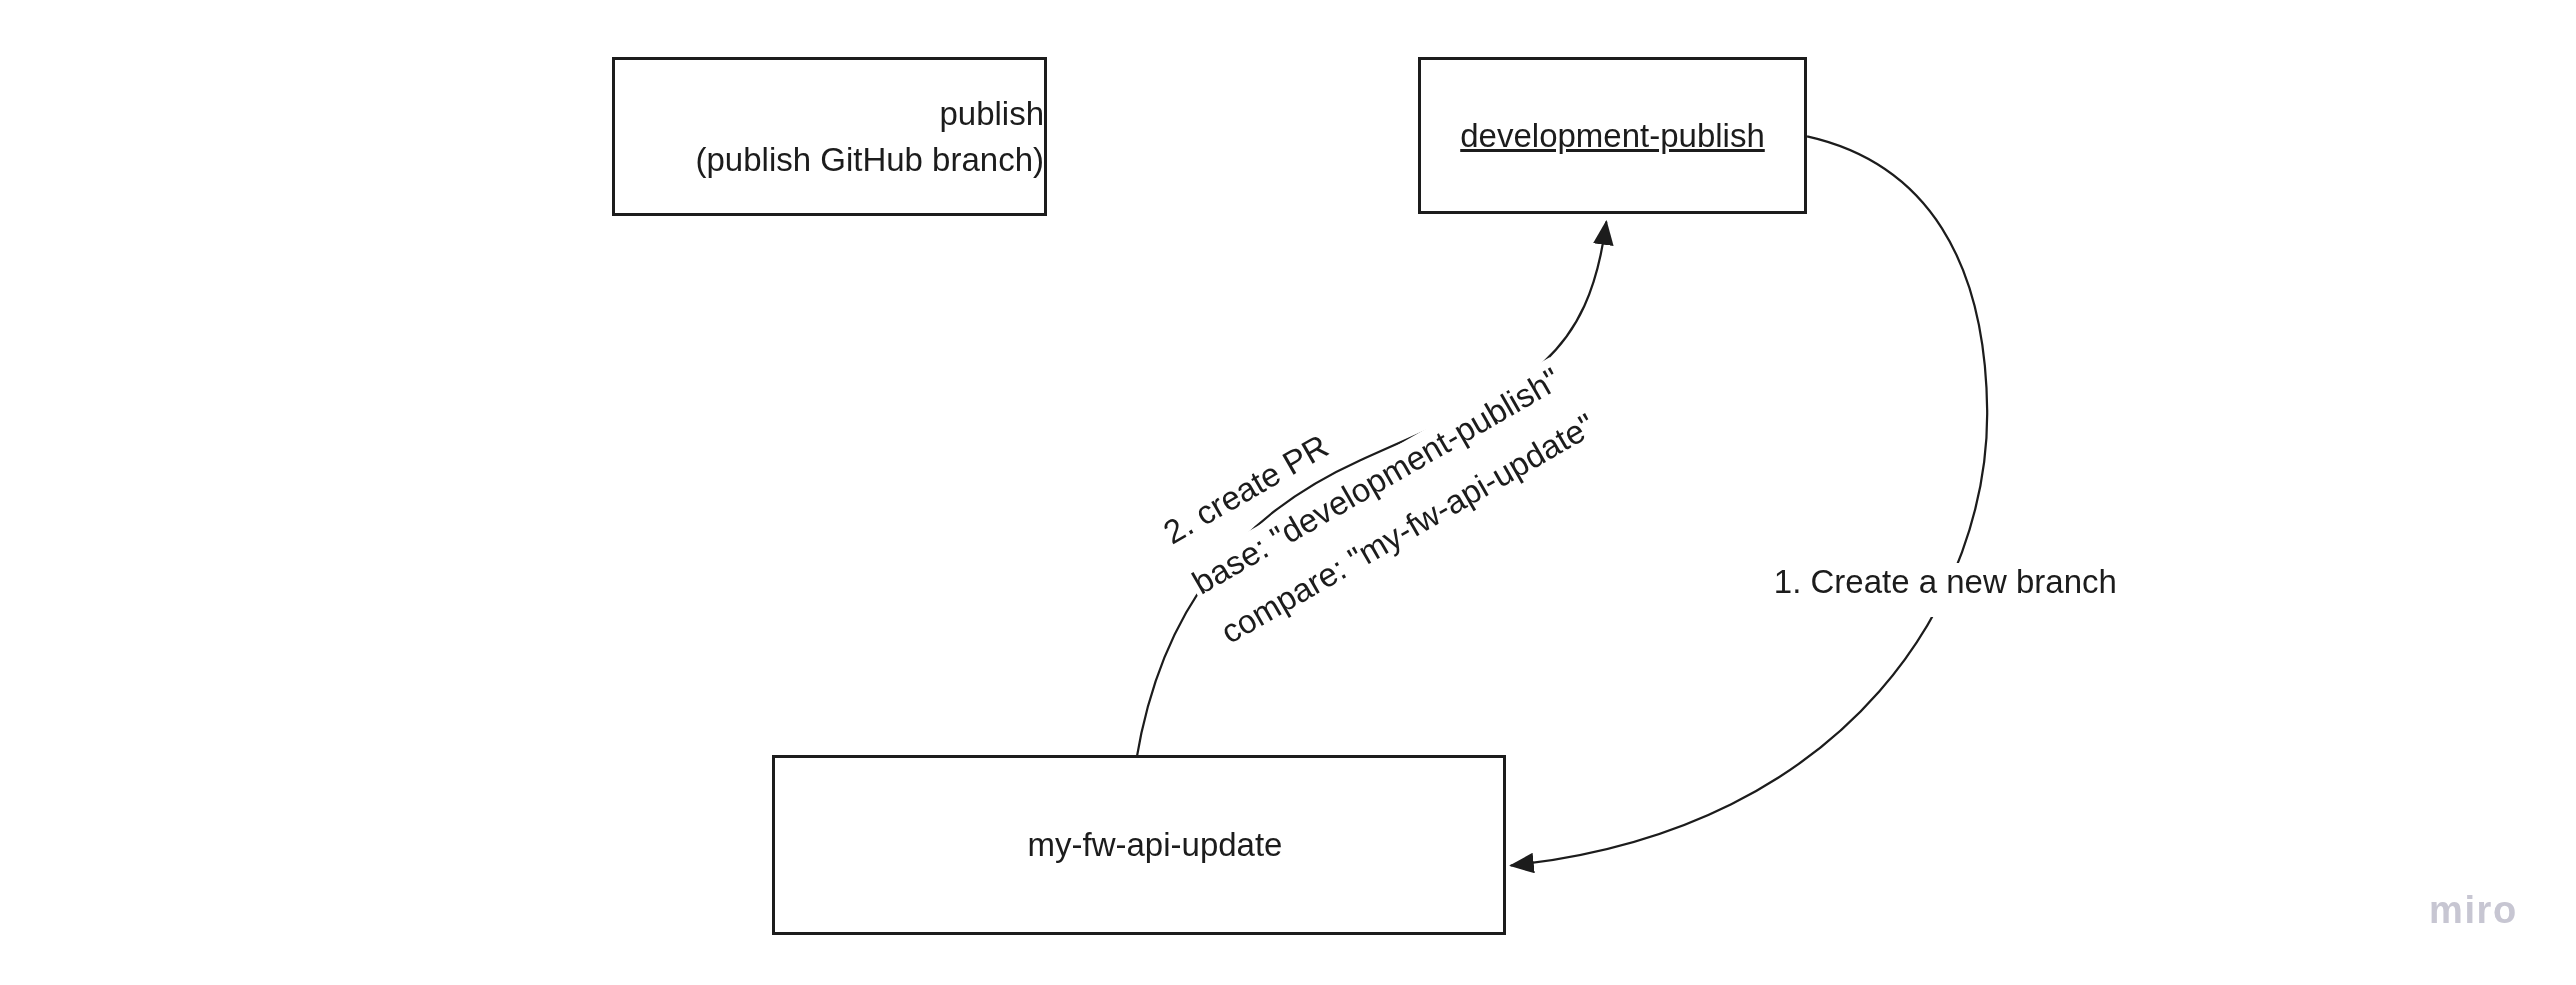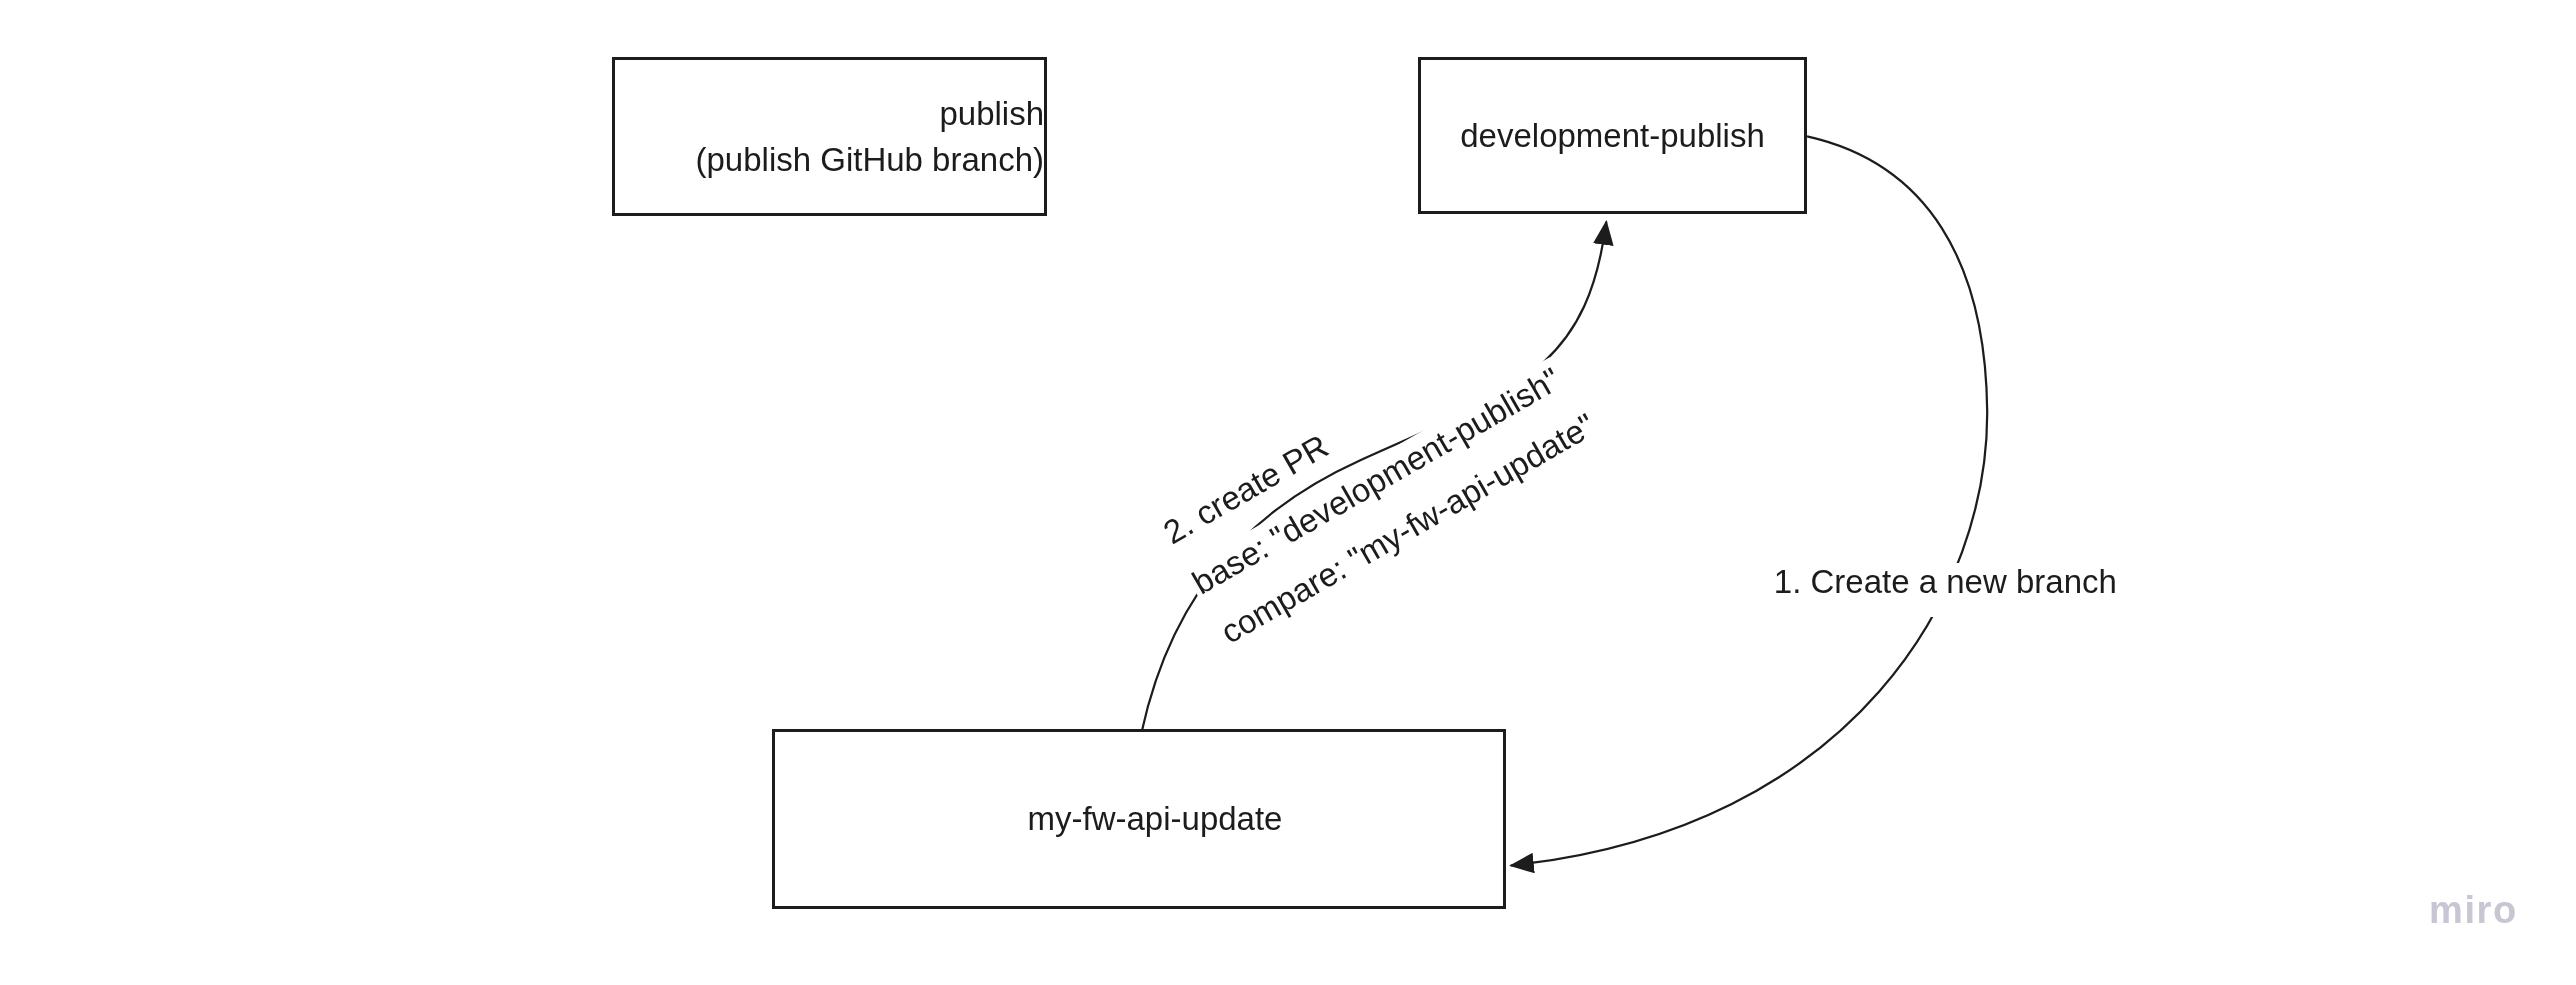--- a/index.html
+++ b/index.html
@@ -36,22 +36,22 @@
     display:flex;
     flex-direction:column;
     align-items:center;
     justify-content:center;
     text-align:center;
     font-size:33px;
     line-height:46px;
     z-index:2;
   }
   #node-publish{left:612px;top:57px;width:435px;height:159px;align-items:flex-end;}
-  #node-development-publish{left:1418px;top:57px;width:389px;height:157px;}
-  #node-my-fw-api-update{left:772px;top:729px;width:734px;height:180px;padding-left:32px;}
+  #node-development-publish{left:1418px;top:57px;width:389px;height:157px;text-decoration:underline;}
+  #node-my-fw-api-update{left:772px;top:755px;width:734px;height:180px;padding-left:32px;}
 
   .connector-label{
     position:absolute;
     left:1769px;top:563px;
     height:54px;
     display:inline-flex;
     align-items:flex-start;
     padding:0 4.8px;
     background:var(--bg);
     font-size:33px;

